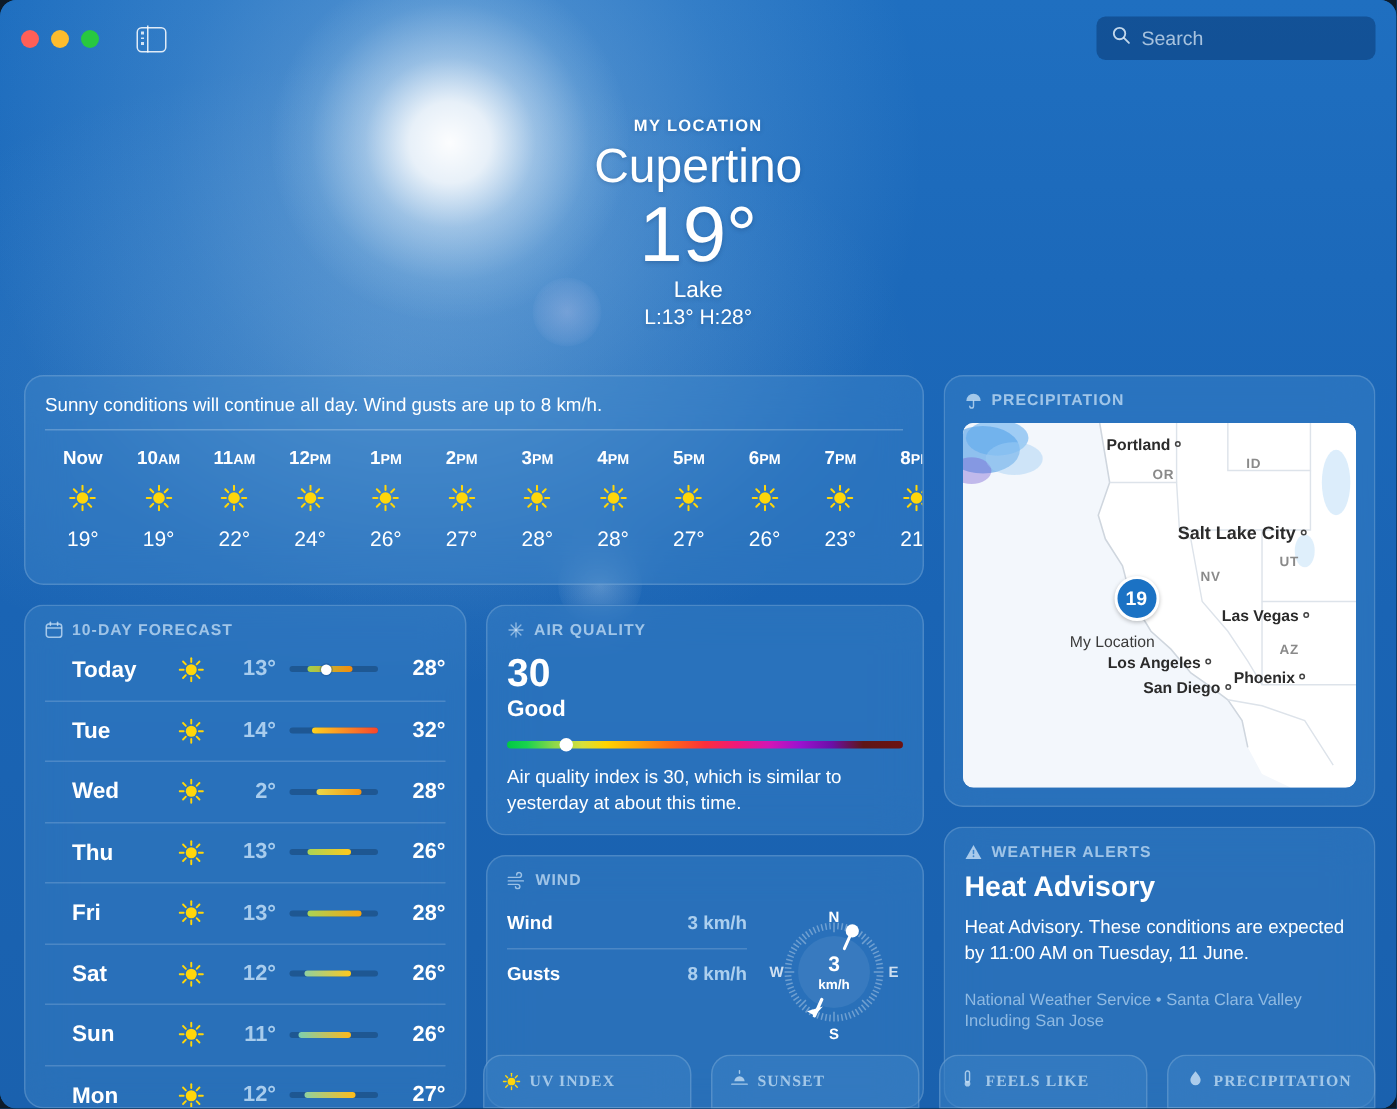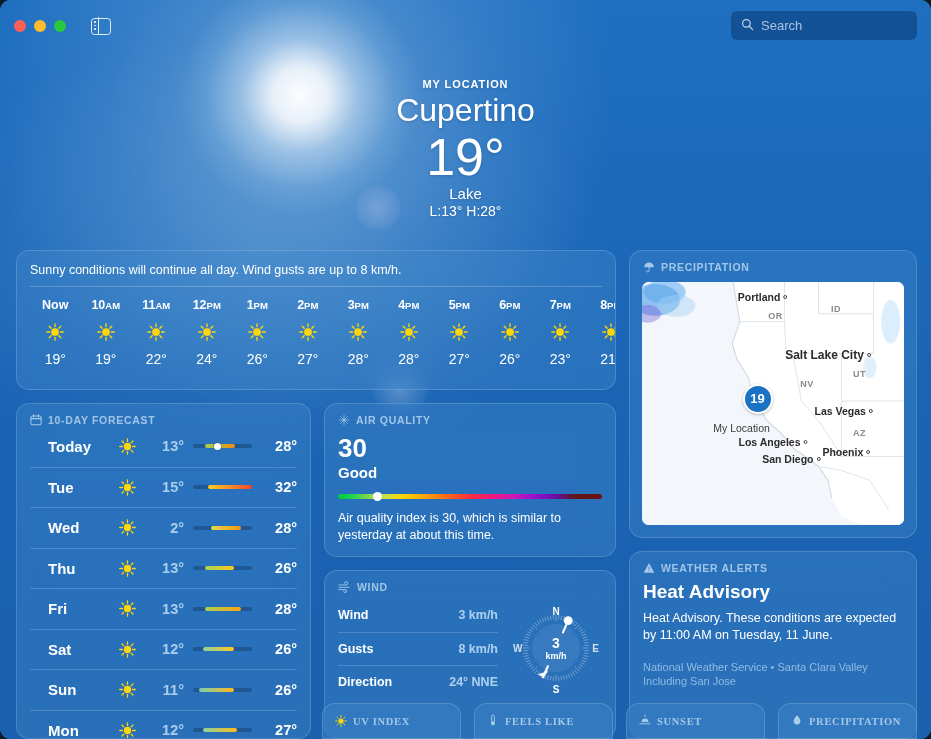--- a/index.html
+++ b/index.html
@@ -519,21 +519,21 @@
                     <line x1="13.6" y1="8.5" x2="16.235" y2="8.5" stroke="#ffd60a" stroke-width="1.275" stroke-linecap="round"></line>
                     <line x1="12.106244584051392" y1="12.106244584051392" x2="13.969470952477945" y2="13.969470952477945" stroke="#ffd60a" stroke-width="1.275" stroke-linecap="round"></line>
                     <line x1="8.5" y1="13.6" x2="8.5" y2="16.235" stroke="#ffd60a" stroke-width="1.275" stroke-linecap="round"></line>
                     <line x1="4.893755415948608" y1="12.106244584051392" x2="3.030529047522055" y2="13.969470952477945" stroke="#ffd60a" stroke-width="1.275" stroke-linecap="round"></line>
                     <line x1="3.4000000000000004" y1="8.5" x2="0.7649999999999997" y2="8.500000000000002" stroke="#ffd60a" stroke-width="1.275" stroke-linecap="round"></line>
                     <line x1="4.893755415948608" y1="4.893755415948608" x2="3.0305290475220534" y2="3.030529047522055" stroke="#ffd60a" stroke-width="1.275" stroke-linecap="round"></line>
                     <line x1="8.499999999999998" y1="3.4000000000000004" x2="8.499999999999998" y2="0.7649999999999997" stroke="#ffd60a" stroke-width="1.275" stroke-linecap="round"></line>
                     <line x1="12.10624458405139" y1="4.893755415948608" x2="13.969470952477945" y2="3.0305290475220534" stroke="#ffd60a" stroke-width="1.275" stroke-linecap="round"></line>
                   </svg>
                 </span>
-                <span class="dlow">15°</span>
+                <span class="dlow">14°</span>
                 <span class="dbar">
                   <span class="dfill" style="left:26%;width:74%;background:linear-gradient(90deg,#ffd21e,#f8452c);"></span>
                 </span>
                 <span class="dhigh">32°</span>
               </div>
               <div class="dayrow">
                 <span class="dname">Wed</span>
                 <span class="dicon">
                   <svg class="sun-glyph" width="17" height="17" viewBox="0 0 17 17">
                     <circle cx="8.5" cy="8.5" r="3.655" fill="#ffd60a"></circle>
@@ -700,24 +700,20 @@
             </div>
             <div id="wind-body">
               <div id="wind-rows">
                   <div class="wrow">
                     <span class="wk">Wind</span>
                     <span class="wv">3 km/h</span>
                   </div>
                   <div class="wrow">
                     <span class="wk">Gusts</span>
                     <span class="wv">8 km/h</span>
-                  </div>
-                  <div class="wrow">
-                    <span class="wk">Direction</span>
-                    <span class="wv">24° NNE</span>
                   </div>
                 </div>
               <div id="compass"><svg width="92" height="92" viewBox="0 0 92 92">
      <circle cx="46" cy="46" r="24" fill="rgba(255,255,255,0.07)"></circle>
      <line x1="46" y1="13" x2="46" y2="19.5" stroke="rgba(255,255,255,0.33)" stroke-width="1"></line>
                     <line x1="48.87613951067272" y1="13.125574962972394" x2="48.483938668308255" y2="17.608451104385253" stroke="rgba(255,255,255,0.33)" stroke-width="1"></line>
                     <line x1="51.7303898630087" y1="13.501344150597134" x2="50.948973063507516" y2="17.932979039152073" stroke="rgba(255,255,255,0.33)" stroke-width="1"></line>
                     <line x1="54.54102848838318" y1="14.124447732460744" x2="53.37634278542184" y2="18.471113950761552" stroke="rgba(255,255,255,0.33)" stroke-width="1"></line>
                     <line x1="57.286664729747066" y1="14.990143514065021" x2="55.74757408478156" y2="19.21876030760161" stroke="rgba(255,255,255,0.33)" stroke-width="1"></line>
                     <line x1="59.946402637443086" y1="16.091843027790553" x2="58.04462045960993" y2="20.170228069455476" stroke="rgba(255,255,255,0.33)" stroke-width="1"></line>
@@ -888,34 +884,34 @@
             <line x1="2.4000000000000004" y1="6" x2="0.54" y2="6.000000000000001" stroke="#ffd60a" stroke-width="0.8999999999999999" stroke-linecap="round"></line>
             <line x1="3.4544155877284286" y1="3.4544155877284295" x2="2.13919697472145" y2="2.1391969747214508" stroke="#ffd60a" stroke-width="0.8999999999999999" stroke-linecap="round"></line>
             <line x1="5.999999999999999" y1="2.4000000000000004" x2="5.999999999999999" y2="0.54" stroke="#ffd60a" stroke-width="0.8999999999999999" stroke-linecap="round"></line>
             <line x1="8.54558441227157" y1="3.4544155877284286" x2="9.860803025278548" y2="2.13919697472145" stroke="#ffd60a" stroke-width="0.8999999999999999" stroke-linecap="round"></line>
           </svg>
         </span>
         <span class="mlabel">UV INDEX</span>
       </div>
       <div class="mini-card">
         <span><svg width="12" height="12" viewBox="0 0 14 14">
-            <rect x="5.4" y="1.2" width="3.2" height="8.6" rx="1.6" fill="none" stroke="rgba(206,228,248,0.75)" stroke-width="1.1"></rect>
-            <circle cx="7" cy="11" r="2.2" fill="rgba(206,228,248,0.75)"></circle>
-          </svg></span>
-        <span class="mlabel">FEELS LIKE</span>
-      </div>
-      <div class="mini-card">
-        <span><svg width="12" height="12" viewBox="0 0 14 14">
             <path d="M3 9.2a4 4 0 0 1 8 0z" fill="rgba(206,228,248,0.75)"></path>
             <line x1="1" y1="11.4" x2="13" y2="11.4" stroke="rgba(206,228,248,0.75)" stroke-width="1.1" stroke-linecap="round"></line>
             <line x1="7" y1="1" x2="7" y2="3" stroke="rgba(206,228,248,0.75)" stroke-width="1.1" stroke-linecap="round"></line>
           </svg></span>
         <span class="mlabel">SUNSET</span>
       </div>
       <div class="mini-card">
         <span><svg width="12" height="12" viewBox="0 0 14 14">
+            <rect x="5.4" y="1.2" width="3.2" height="8.6" rx="1.6" fill="none" stroke="rgba(206,228,248,0.75)" stroke-width="1.1"></rect>
+            <circle cx="7" cy="11" r="2.2" fill="rgba(206,228,248,0.75)"></circle>
+          </svg></span>
+        <span class="mlabel">FEELS LIKE</span>
+      </div>
+      <div class="mini-card">
+        <span><svg width="12" height="12" viewBox="0 0 14 14">
             <path d="M7 1.4c2.6 3 4 5 4 6.8a4 4 0 0 1-8 0c0-1.8 1.4-3.8 4-6.8z" fill="rgba(206,228,248,0.78)"></path>
           </svg></span>
         <span class="mlabel">PRECIPITATION</span>
       </div>
     </div>
 
 </div>
 
 </body></html>

